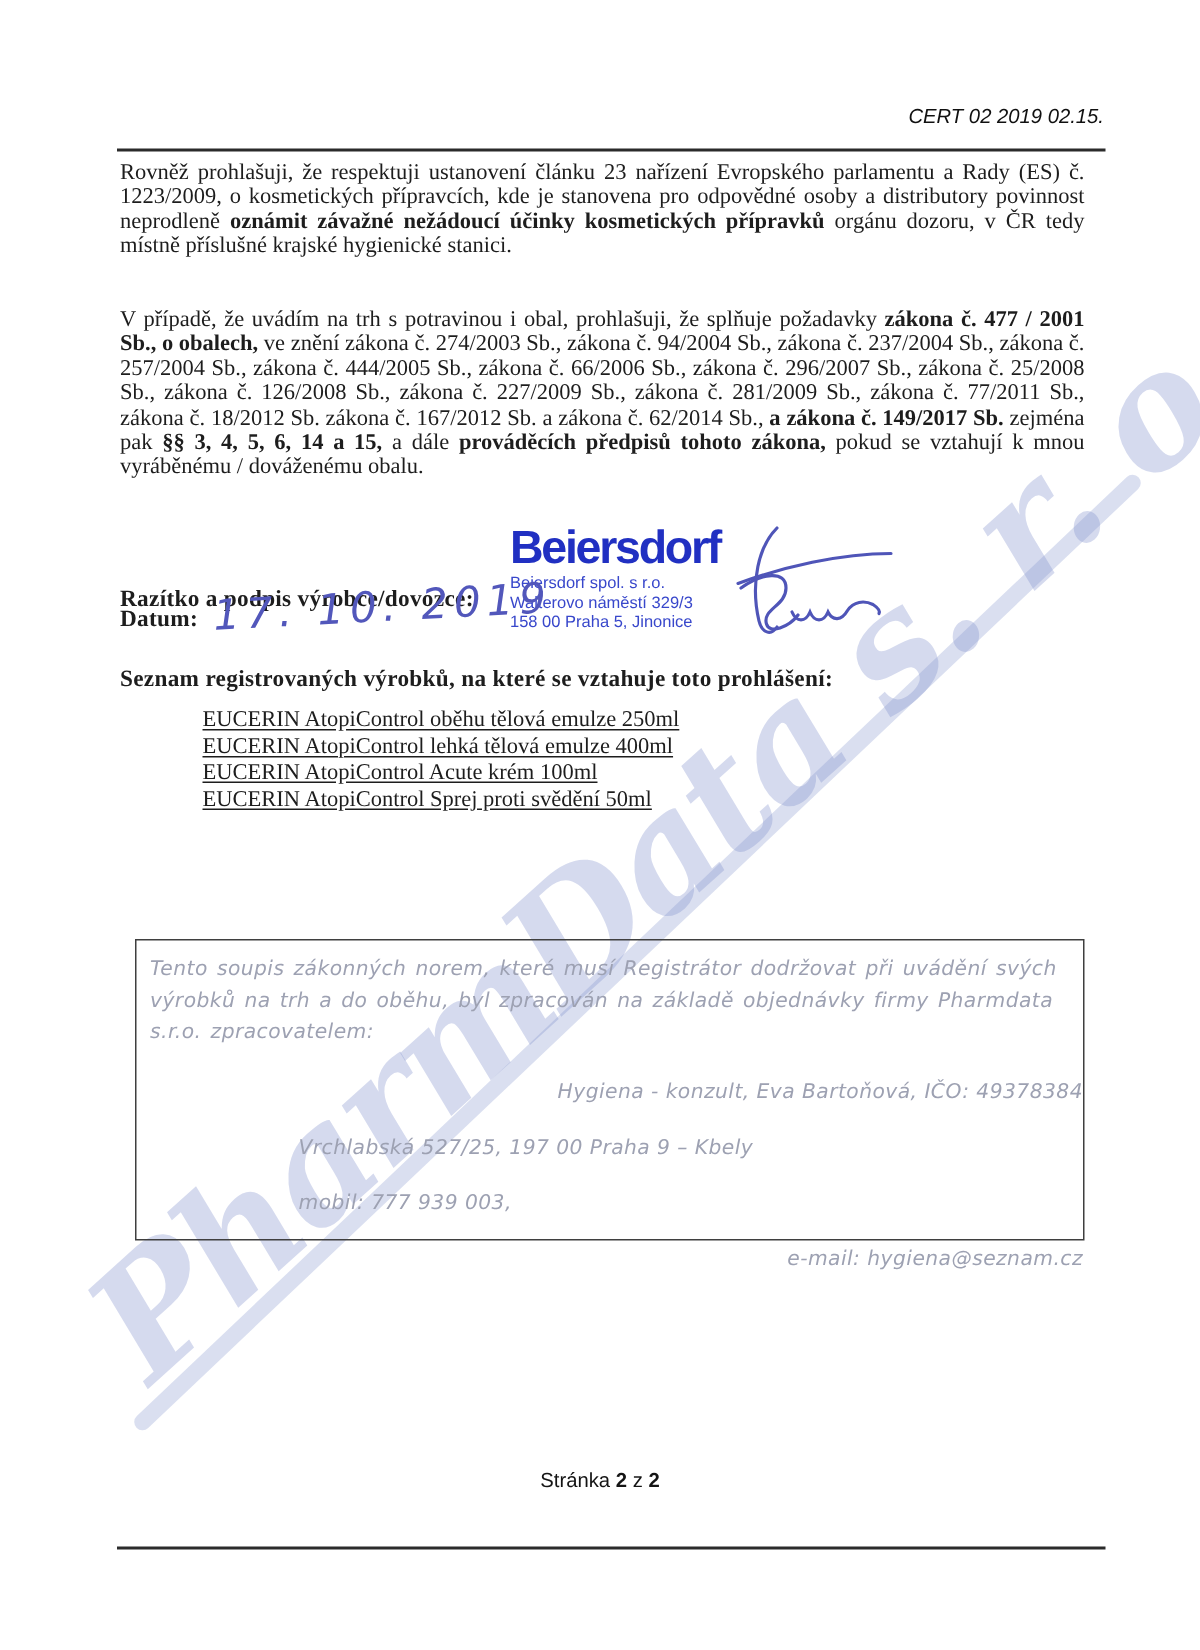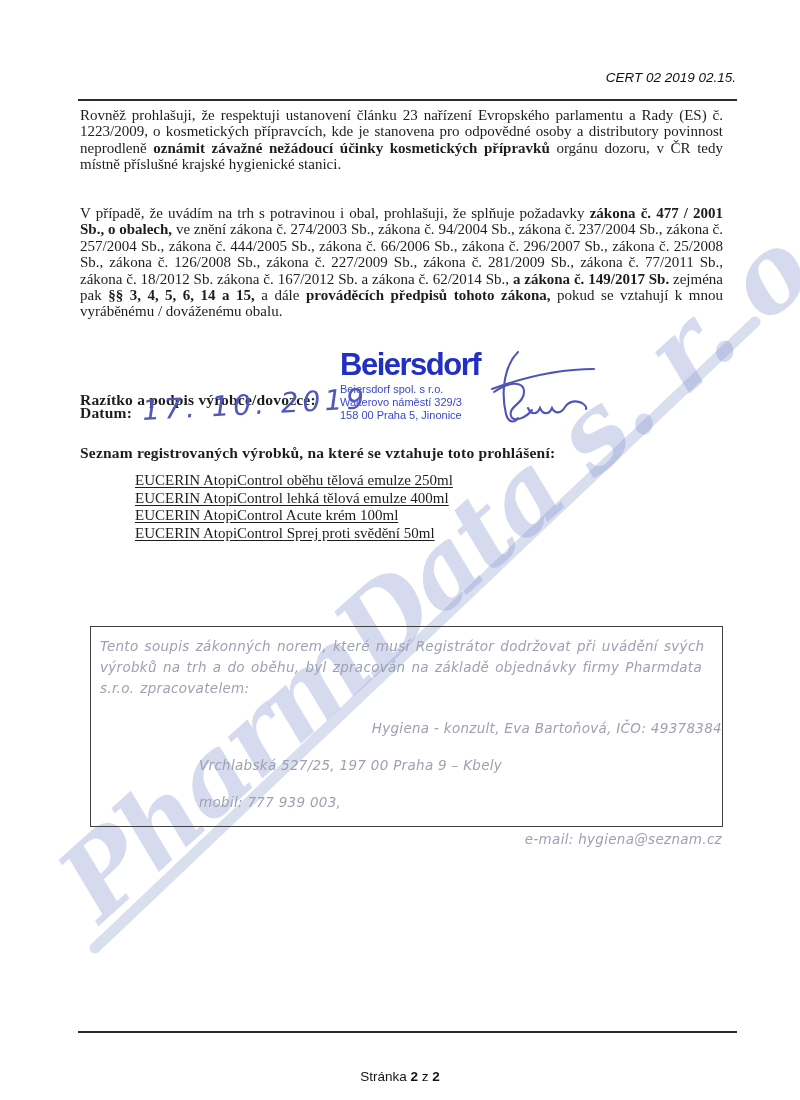--- a/index.html
+++ b/index.html
@@ -77,21 +77,21 @@
     color:#9da1b2;
     font-size:13.5px;letter-spacing:0.3px;margin-top:35px;
   }
   .note-intro{margin:9px 10px 0 9px;line-height:21px;word-spacing:1.5px;}
   .note-line{margin-left:108px;line-height:16px;}
   .nl-name{margin-top:21px;text-align:right;}
   .nl-addr{margin-top:21px;}
   .nl-mob{margin-top:21px;}
   .nl-mail{margin-top:21px;text-align:right;}
   .footer-text{
-    position:absolute;top:1069px;left:0;width:800px;
+    position:absolute;top:979px;left:0;width:800px;
     text-align:center;
     font-family:"Liberation Sans",sans-serif;
     font-size:13.5px;color:#141414;
   }
   b{font-weight:bold;}
 </style>
 </head>
 <body>
 
 <div class="page">

